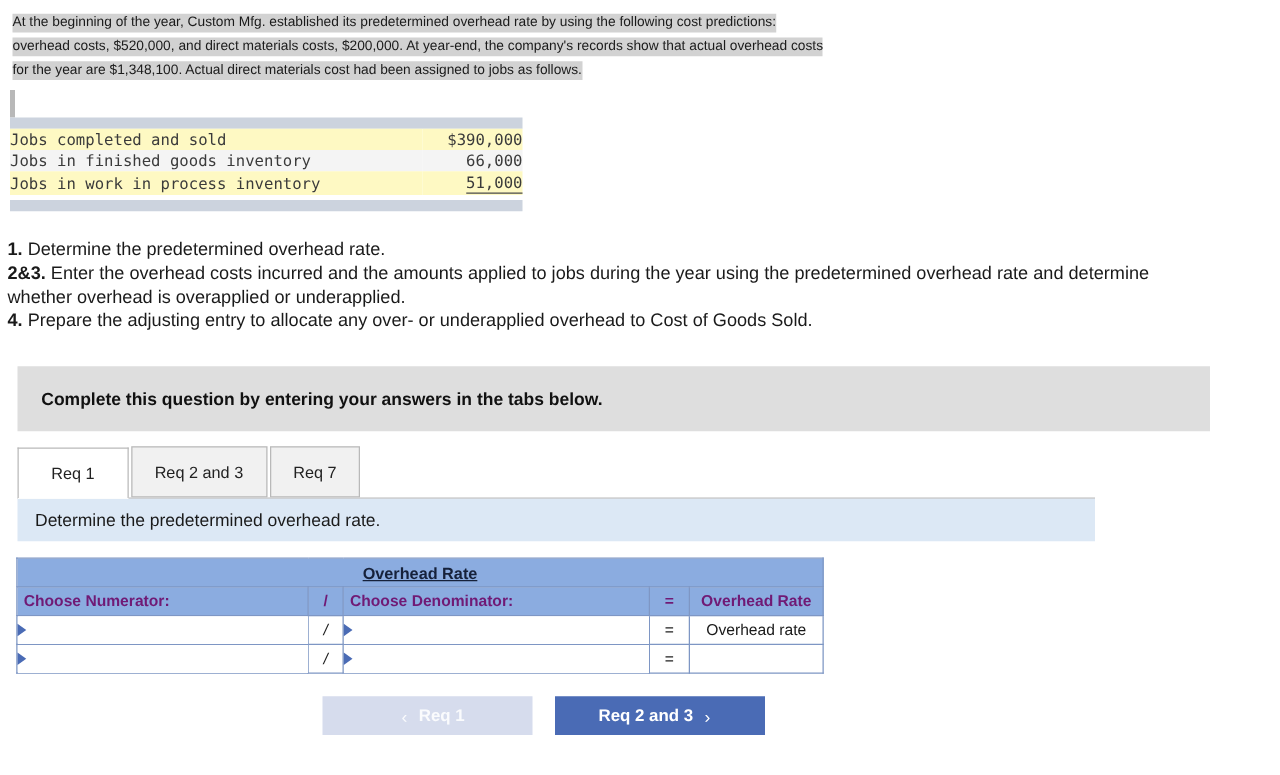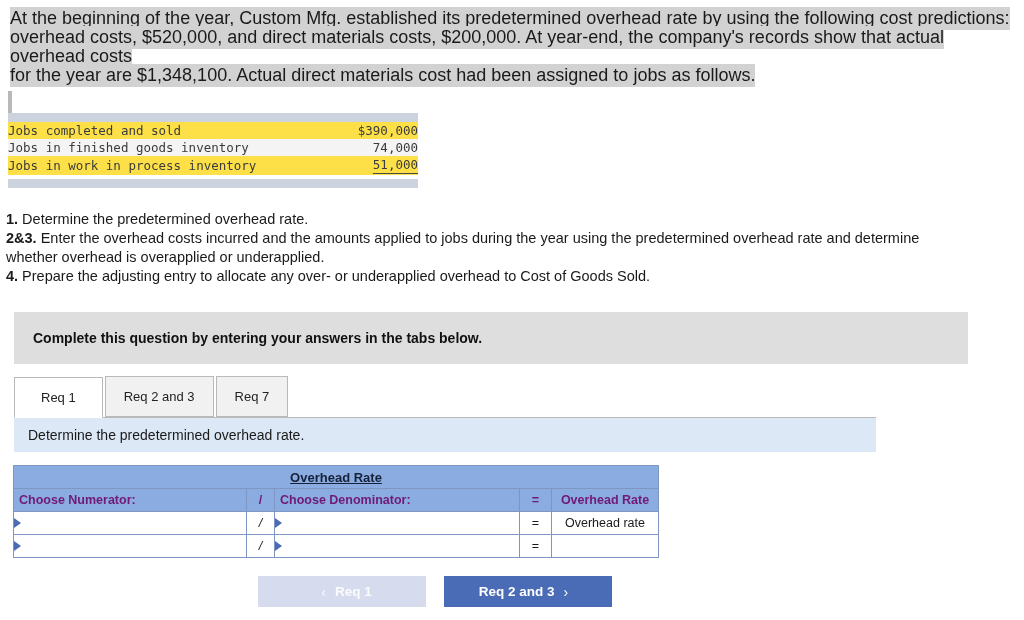--- a/index.html
+++ b/index.html
@@ -8,21 +8,21 @@
     width: 1024px; height: 620px;
     background: #ffffff;
     font-family: "Liberation Sans", sans-serif;
     color: #1a1a1a;
     overflow: hidden;
   }
 
   
   .problem {
     padding: 9px 12px 0 10px;
-    font-size: 18px;
+    font-size: 11px;
     line-height: 19px;
   }
   .problem .line { display: block; }
   .problem .hl {
     background: #d2d2d2;
     padding: 1px 0 2px 0;
     box-decoration-break: clone;
     -webkit-box-decoration-break: clone;
   }
 
@@ -39,21 +39,21 @@
   }
   table.exhibit {
     width: 100%;
     border-collapse: collapse;
     font-family: "DejaVu Sans Mono", "Liberation Mono", monospace;
     font-size: 12.5px;
     color: #3b3b3b;
   }
   table.exhibit td { padding: 1px 0; white-space: nowrap; }
   table.exhibit tr.alt { background: #f4f4f4; }
-  table.exhibit tr.plain { background: #fde047; }
+  table.exhibit tr.plain { background: #fef9c3; }
   td.lbl { padding-left: 16px; }
   td.amt { text-align: right; padding-right: 48px; }
   td.amt .u1 { border-bottom: 1px solid #4a4a4a; display: inline-block; padding-bottom: 1px; }
   tr.spacer td { height: 4px; padding: 0; }
   td.amt .u2 { border-bottom: 1px solid #4a4a4a; display: inline-block; padding-bottom: 1px; }
 
   
   .reqs {
     margin: 22px 0 0 6px;
     font-size: 14.5px;
@@ -208,21 +208,21 @@
   <div class="exhibit-topbox"></div>
   <div class="exhibit-bar"></div>
   <table class="exhibit">
     <tbody>
       <tr class="plain">
         <td class="lbl">Jobs completed and sold</td>
         <td class="amt"><span>$390,000</span></td>
       </tr>
       <tr class="alt">
         <td class="lbl">Jobs in finished goods inventory</td>
-        <td class="amt"><span>74,000</span></td>
+        <td class="amt"><span>66,000</span></td>
       </tr>
       <tr class="plain">
         <td class="lbl">Jobs in work in process inventory</td>
         <td class="amt"><span class="u1">51,000</span></td>
       </tr>
       <tr class="spacer">
           <td></td>
           <td></td>
         </tr>
     </tbody>

